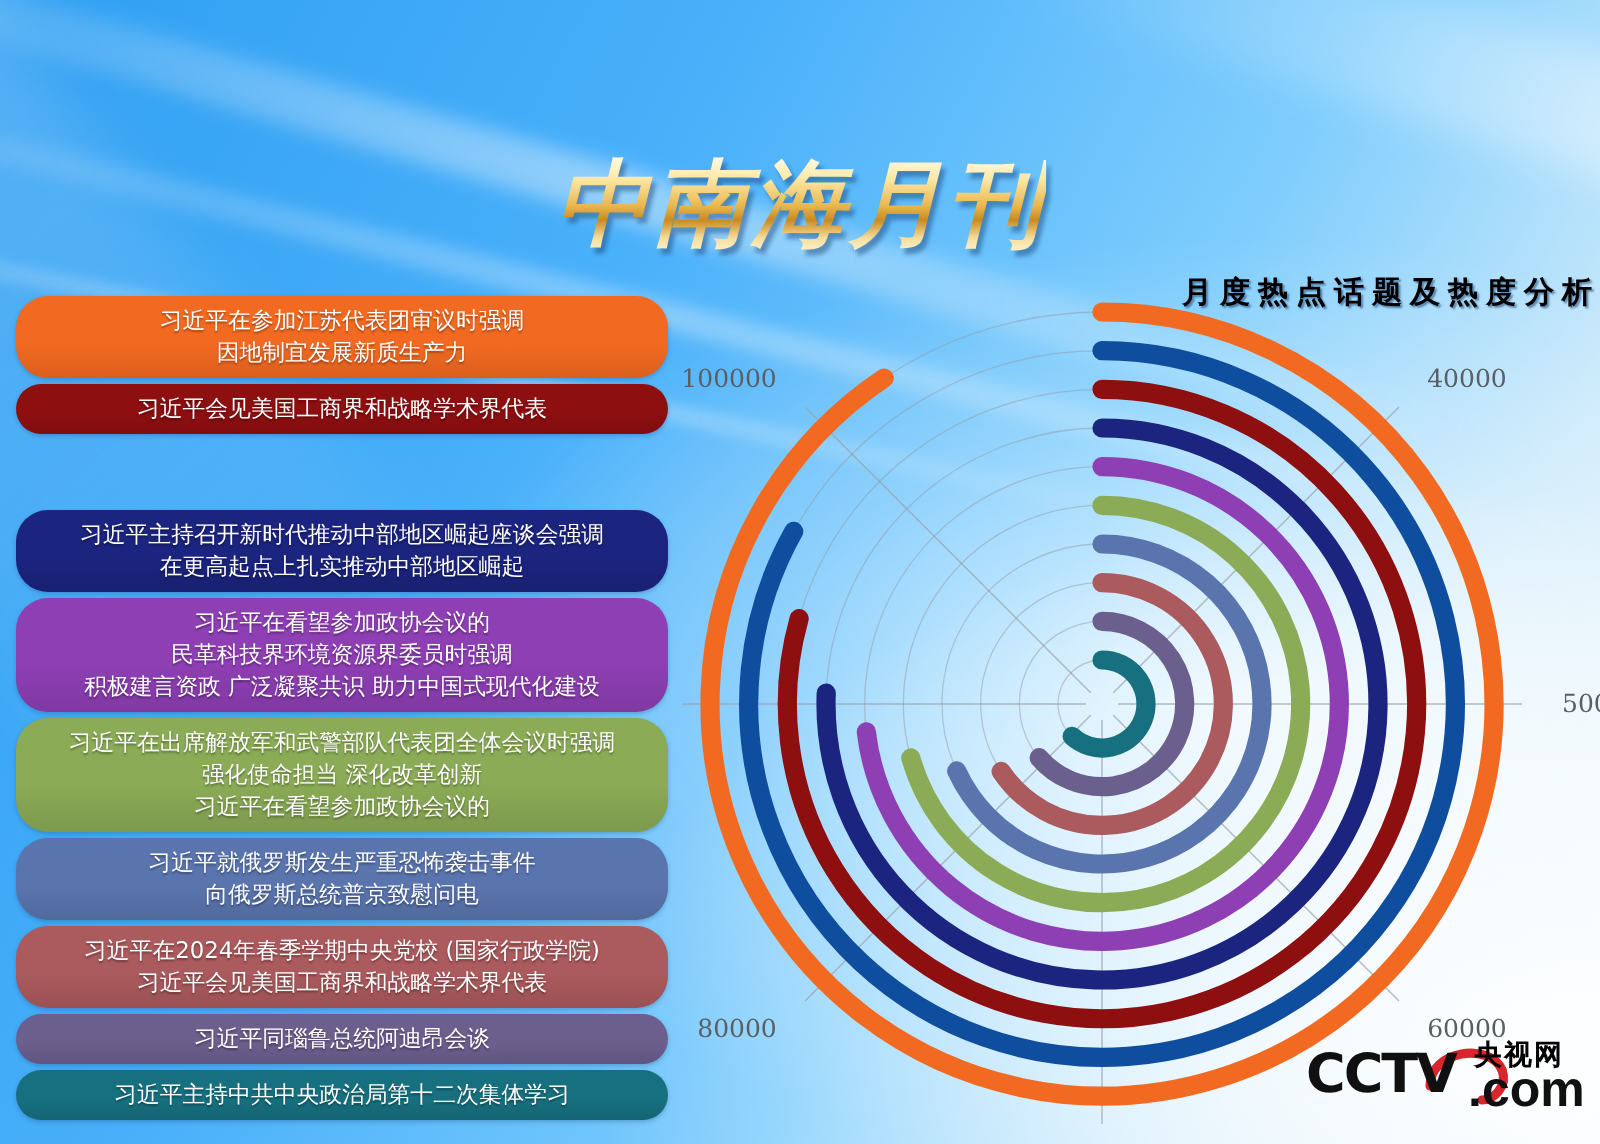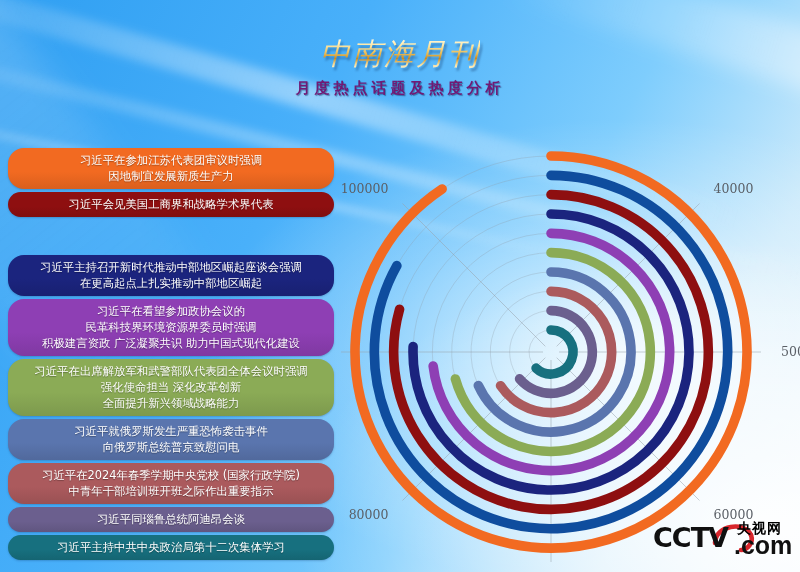--- a/index.html
+++ b/index.html
@@ -31,34 +31,35 @@
       background:linear-gradient(90deg,rgba(255,255,255,.22),rgba(255,255,255,0));
       transform:rotate(52deg);filter:blur(16px);}
   .s5{left:520px;top:-60px;width:700px;height:60px;
       background:linear-gradient(90deg,rgba(255,255,255,0),rgba(255,255,255,.45),rgba(255,255,255,0));
       transform:rotate(17deg);filter:blur(10px);}
 
   
   .header{position:absolute;left:0;top:38px;width:800px;text-align:center;}
   .main-title{
     font-family:"DejaVu Serif","Liberation Serif",serif;
-    font-size:30px;font-weight:normal;font-style:italic;
+    font-size:47px;font-weight:bold;font-style:italic;
     letter-spacing:2px;
     background:linear-gradient(180deg,#fffbe8 0%,#ffe9a8 22%,#e8b74e 50%,#c98a22 64%,#f6dd9b 82%,#fff7df 100%);
     -webkit-background-clip:text;background-clip:text;color:transparent;
     -webkit-text-fill-color:transparent;
     filter:drop-shadow(2px 3px 1px rgba(20,60,110,.45));
-    display:inline-block;line-height:1.06;
+    display:inline-block;line-height:1.06;margin-top:40px;
   }
   .sub-title{
     margin-top:9px;
     font-family:"DejaVu Serif","Liberation Serif",serif;
     font-size:15px;font-weight:bold;letter-spacing:4px;
-    color:#701a75;
+    color:#000000;
     text-shadow:1px 1px 1px rgba(20,60,110,.55);
+    text-align:right;
   }
 
   
   .legend{position:absolute;left:8px;top:148px;width:326px;}
   .legend-item{
     position:relative;
     box-sizing:border-box;
     border-radius:16px;
     margin-bottom:3px;
     padding:4px 4px 5px;
@@ -112,25 +113,25 @@
       <div class="legend-item" style="background: linear-gradient(rgb(242, 106, 33) 0%, rgb(242, 106, 33) 58%, rgba(0, 0, 0, 0.1) 100%), rgb(242, 106, 33);">习近平在参加江苏代表团审议时强调
 因地制宜发展新质生产力</div>
       <div class="legend-item" style="background: linear-gradient(rgb(142, 15, 16) 0%, rgb(142, 15, 16) 58%, rgba(0, 0, 0, 0.1) 100%), rgb(142, 15, 16);">习近平会见美国工商界和战略学术界代表</div>
       <div class="legend-item" style="background: linear-gradient(rgb(27, 36, 126) 0%, rgb(27, 36, 126) 58%, rgba(0, 0, 0, 0.1) 100%), rgb(27, 36, 126); margin-top: 38px;">习近平主持召开新时代推动中部地区崛起座谈会强调
 在更高起点上扎实推动中部地区崛起</div>
       <div class="legend-item" style="background: linear-gradient(rgb(142, 63, 180) 0%, rgb(142, 63, 180) 58%, rgba(0, 0, 0, 0.1) 100%), rgb(142, 63, 180);">习近平在看望参加政协会议的
 民革科技界环境资源界委员时强调
 积极建言资政 广泛凝聚共识 助力中国式现代化建设</div>
       <div class="legend-item" style="background: linear-gradient(rgb(139, 171, 86) 0%, rgb(139, 171, 86) 58%, rgba(0, 0, 0, 0.1) 100%), rgb(139, 171, 86);">习近平在出席解放军和武警部队代表团全体会议时强调
 强化使命担当 深化改革创新
-全面提升新兴领域战略能力</div>
+习近平在看望参加政协会议的</div>
       <div class="legend-item" style="background: linear-gradient(rgb(90, 117, 174) 0%, rgb(90, 117, 174) 58%, rgba(0, 0, 0, 0.1) 100%), rgb(90, 117, 174);">习近平就俄罗斯发生严重恐怖袭击事件
 向俄罗斯总统普京致慰问电</div>
       <div class="legend-item" style="background: linear-gradient(rgb(171, 90, 93) 0%, rgb(171, 90, 93) 58%, rgba(0, 0, 0, 0.1) 100%), rgb(171, 90, 93);">习近平在2024年春季学期中央党校 (国家行政学院)
-中青年干部培训班开班之际作出重要指示</div>
+习近平会见美国工商界和战略学术界代表</div>
       <div class="legend-item" style="background: linear-gradient(rgb(107, 95, 142) 0%, rgb(107, 95, 142) 58%, rgba(0, 0, 0, 0.1) 100%), rgb(107, 95, 142);">习近平同瑙鲁总统阿迪昂会谈</div>
       <div class="legend-item" style="background: linear-gradient(rgb(23, 112, 127) 0%, rgb(23, 112, 127) 58%, rgba(0, 0, 0, 0.1) 100%), rgb(23, 112, 127);">习近平主持中共中央政治局第十二次集体学习</div>
     </div>
 
   <div class="chart">
     <svg id="chartsvg" width="470" height="452" viewBox="0 0 470 452">
       <g id="gridlayer">
           <line x1="226.66" y1="226.34" x2="369.49" y2="83.51" stroke="#9aa3ad" stroke-width="0.7" opacity="0.75"></line>
           <line x1="229.00" y1="232.00" x2="431.00" y2="232.00" stroke="#9aa3ad" stroke-width="0.7" opacity="0.75"></line>
           <line x1="226.66" y1="237.66" x2="369.49" y2="380.49" stroke="#9aa3ad" stroke-width="0.7" opacity="0.75"></line>

